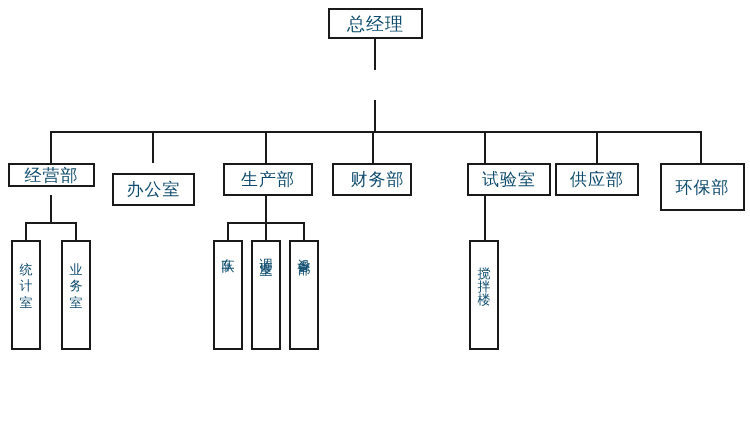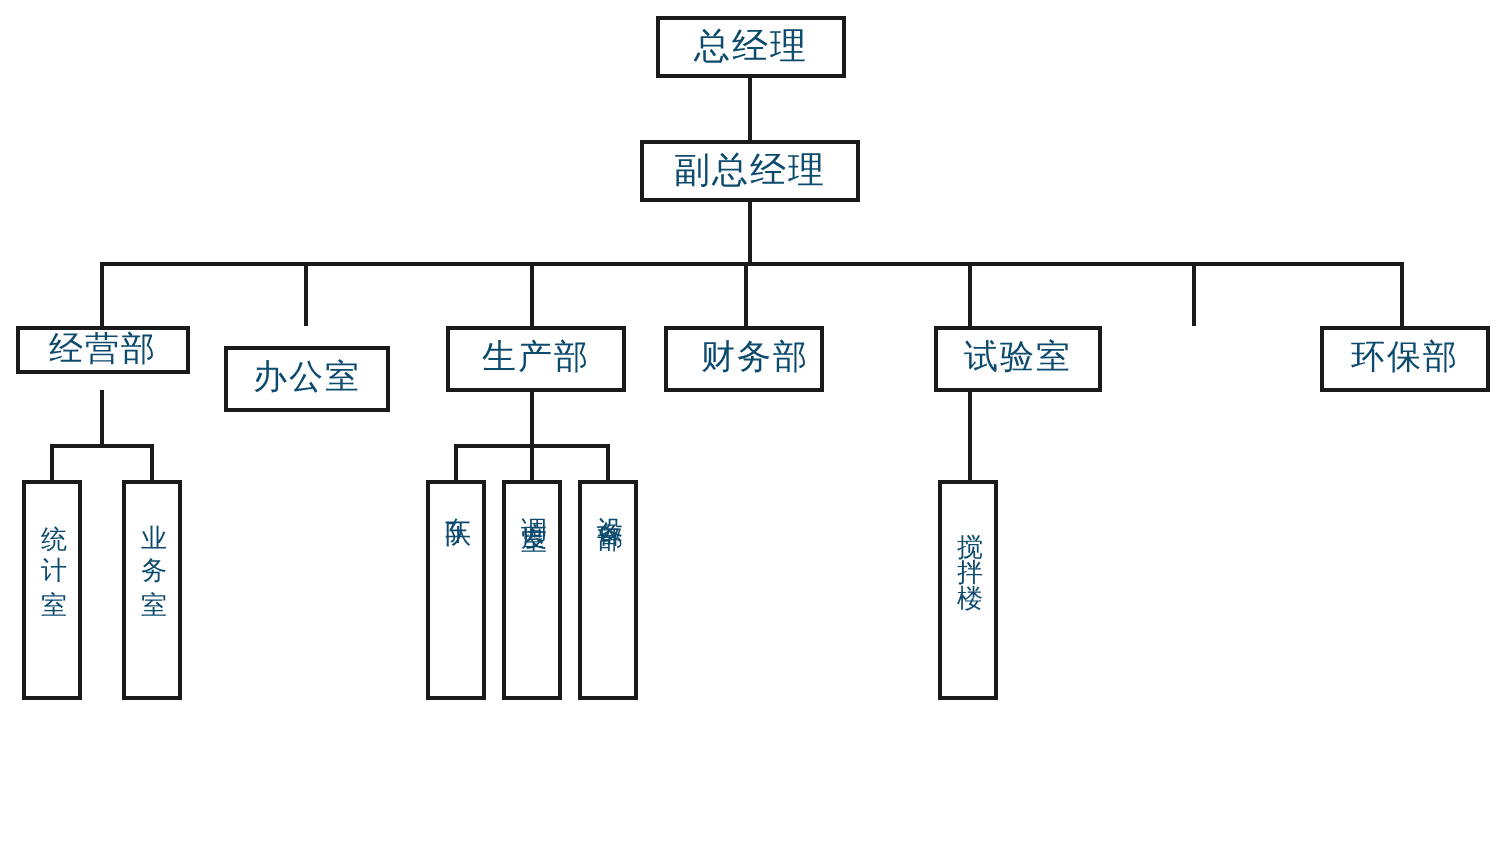--- a/index.html
+++ b/index.html
@@ -104,23 +104,20 @@
   <div class="line v" style="left:227px; top:222px; height:18px;"></div>
   <div class="line v" style="left:265px; top:222px; height:18px;"></div>
   <div class="line v" style="left:303px; top:222px; height:18px;"></div>
 
   <div class="line v" style="left:484px; top:195px; height:45px;"></div>
 
   <div class="node h h-top" style="left:328px; top:8px; width:95px; height:31px;">
     <span class="node-label">总经理</span>
   </div>
 
-  <div class="node h h-top" style="left:320px; top:70px; width:110px; height:31px;">
-    <span class="node-label">副总经理</span>
-  </div>
 
   <div class="node h" style="left:8px; top:163px; width:87px; height:24px;">
     <span class="node-label">经营部</span>
   </div>
 
   <div class="node h" style="left:112px; top:173px; width:83px; height:33px;">
     <span class="node-label">办公室</span>
   </div>
 
   <div class="node h" style="left:223px; top:163px; width:90px; height:33px;">
@@ -128,22 +125,25 @@
   </div>
 
   <div class="node h" style="left:332px; top:163px; width:80px; height:33px;padding-left:11px;">
     <span class="node-label">财务部</span>
   </div>
 
   <div class="node h" style="left:443px; top:163px; width:84px; height:33px;margin-left:24px;">
     <span class="node-label">试验室</span>
   </div>
 
+  <div class="node h" style="left:555px; top:163px; width:84px; height:33px;">
+    <span class="node-label">供应部</span>
+  </div>
 
-  <div class="node h" style="left:660px; top:163px; width:85px; height:33px;">
+  <div class="node h" style="left:660px; top:163px; width:85px; height:48px;">
     <span class="node-label">环保部</span>
   </div>
 
   <div class="node v v-wide" style="left:11px; top:240px; width:30px; height:110px;">
     <span class="node-label">统计室</span>
   </div>
 
   <div class="node v v-wide" style="left:61px; top:240px; width:30px; height:110px;">
     <span class="node-label">业务室</span>
   </div>

